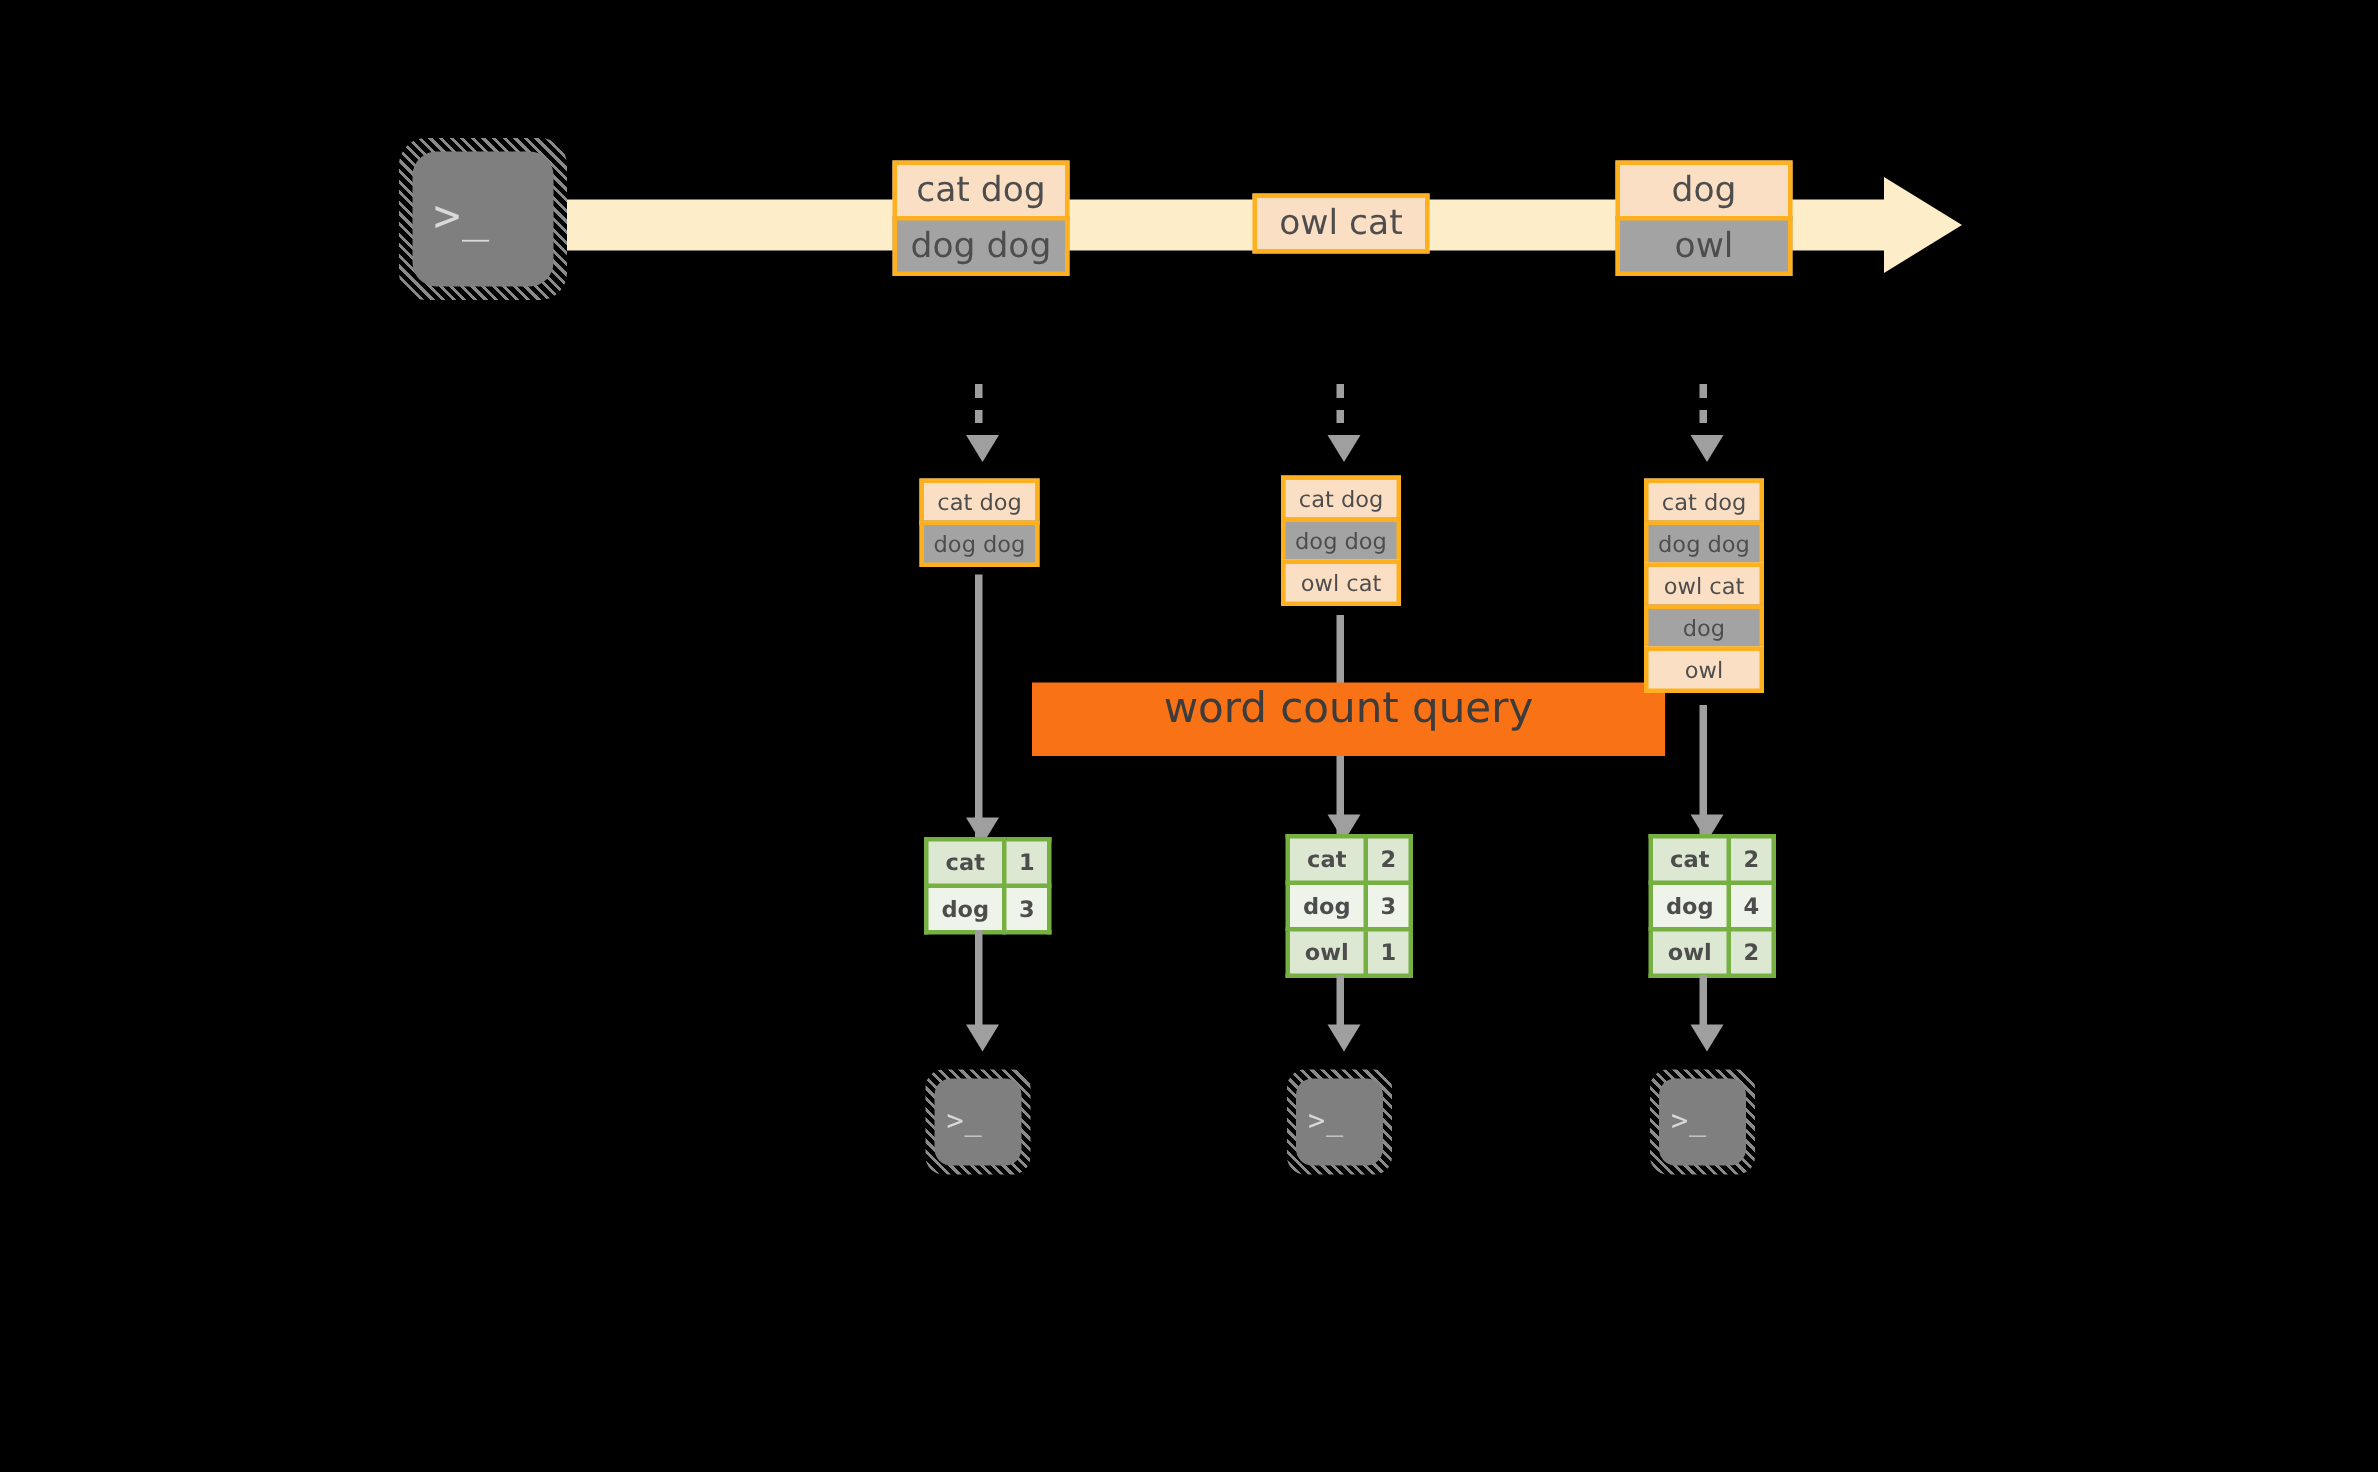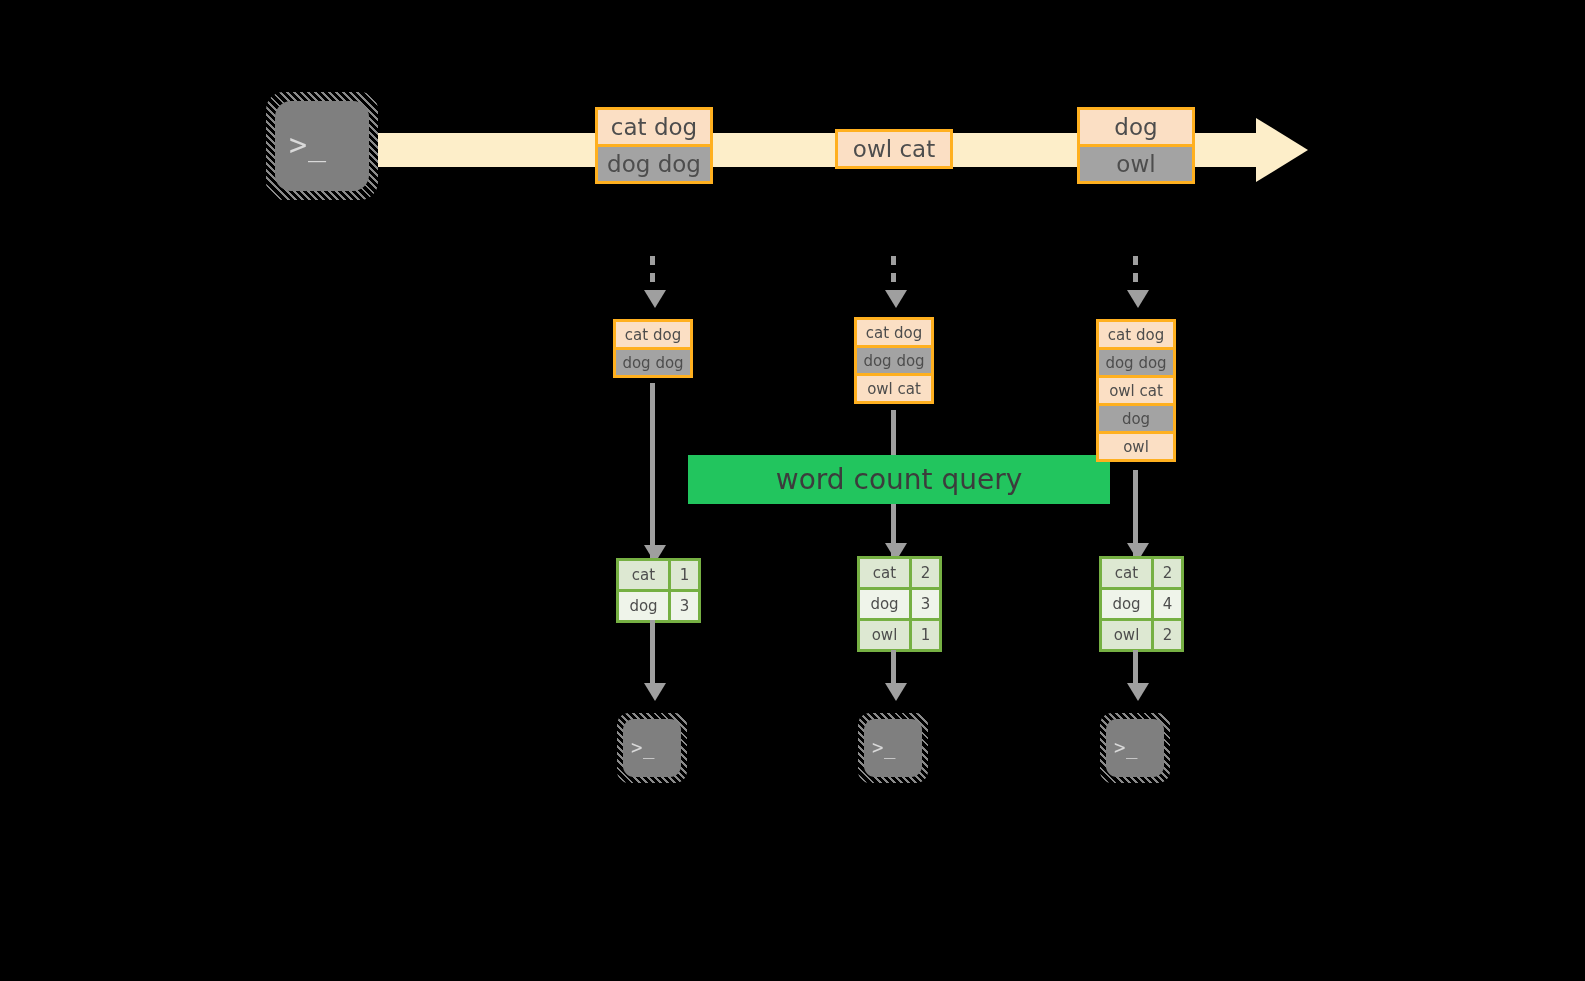--- a/index.html
+++ b/index.html
@@ -128,20 +128,21 @@
     height: 31px;
     font-size: 15px;
     margin-top: -3px;
   }
   .snap .rec:first-child { margin-top: 0; }
 
   
   .tbl {
     position: absolute;
     border-collapse: collapse;
+    font-weight: bold;
   }
   .tbl td {
     box-sizing: border-box;
     border: 3px solid #76b043;
     color: #4d4d4d;
     font-size: 15px;
     text-align: center;
     height: 31px;
     padding: 0;
   }
@@ -169,23 +170,22 @@
     border-left: 11px solid transparent;
     border-right: 11px solid transparent;
     border-top: 18px solid #9f9f9f;
   }
 
   
   .band {
     position: absolute;
     left: 688px; top: 455px;
     width: 422px; height: 49px;
-    background: #22c55e;
+    background: #f97316;
     display: flex;
-    align-items: center;
     justify-content: center;
   }
   .band-label {
     color: #3c3c3c;
     font-size: 28px;
     white-space: nowrap;
   }
 </style>
 </head>
 <body>

